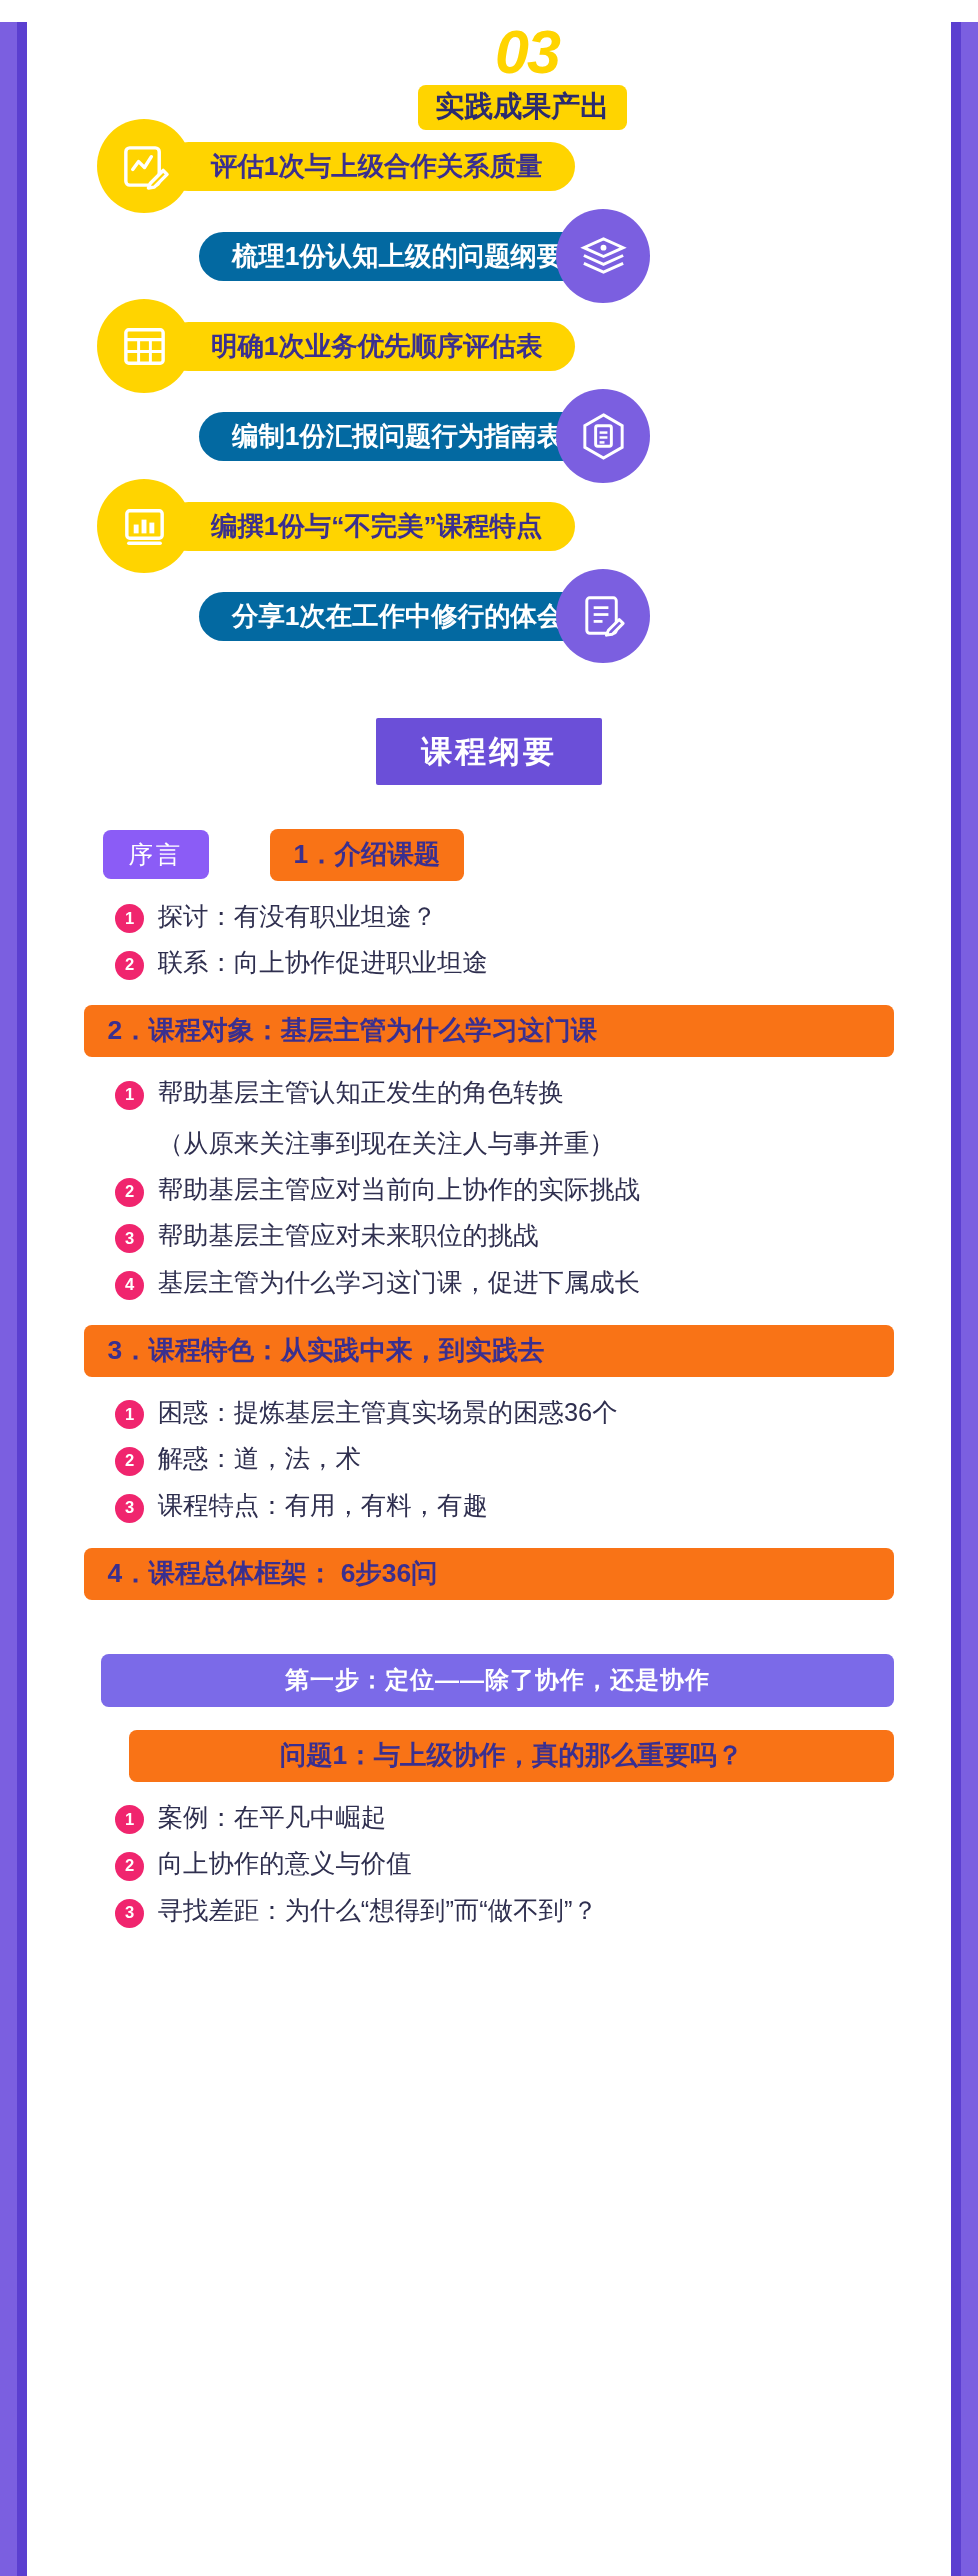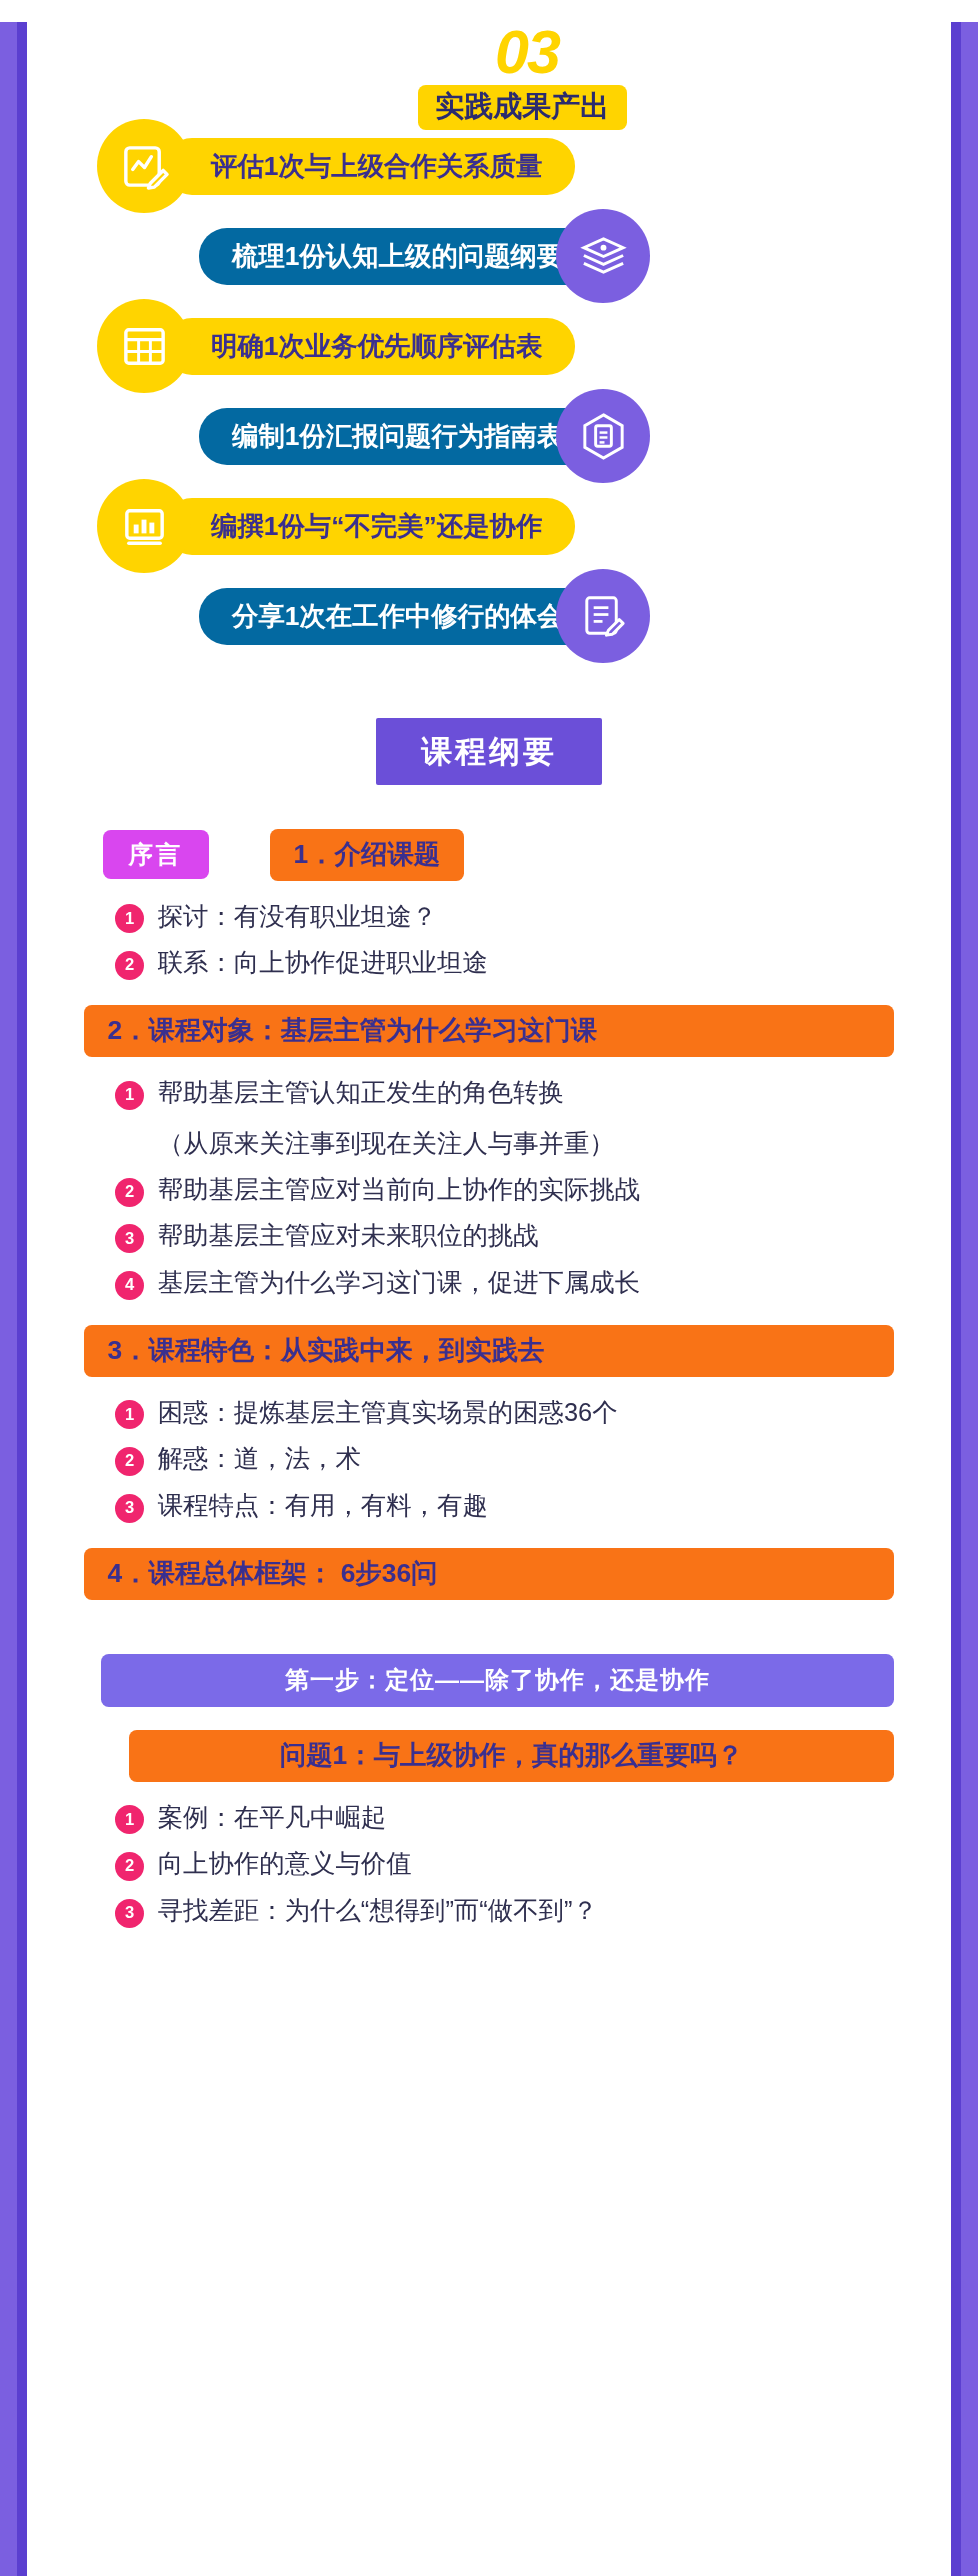--- a/index.html
+++ b/index.html
@@ -95,21 +95,21 @@
     display: flex;
     align-items: center;
     justify-content: center;
     flex: 0 0 auto;
     z-index: 3;
   }
   .badge.yellow { background: #ffd400; }
   .badge.purple { background: #7b5fe0; }
 
   .pill {
-    height: 57px;
+    height: 49px;
     border-radius: 28px;
     display: flex;
     align-items: center;
     font-size: 26.4px;
     font-weight: bold;
     padding: 0 33px;
     z-index: 2;
     white-space: nowrap;
   }
   .pill.yellow-b {
@@ -140,24 +140,24 @@
     font-size: 31px;
     font-weight: bold;
     border-radius: 2px;
     padding: 12.7px 45px;
     letter-spacing: 2.9px;
   }
 
   
   .tag-pink {
     display: inline-block;
-    background: #d946ef;
+    background: #8b5cf6;
     color: #ffffff;
     font-size: 24.5px;
-    font-weight: bold;
+    font-weight: normal;
     border-radius: 7.8px;
     padding: 7.8px 25.4px;
     margin: 45px 0 0 76px;
     letter-spacing: 2.9px;
   }
 
   
   .bar-yellow {
     background: #f97316;
     color: #3a2f8f;
@@ -301,21 +301,21 @@
       <div class="outcome-row left">
         <div class="badge yellow">
           <svg class="icon-svg" width="51" height="51" viewBox="0 0 52 52" aria-hidden="true">
             <rect x="8" y="10" width="36" height="28" rx="3" fill="none" stroke="#ffffff" stroke-width="3.5"></rect>
             <rect x="15" y="24" width="5" height="9" fill="#ffffff"></rect>
             <rect x="23" y="19" width="5" height="14" fill="#ffffff"></rect>
             <rect x="31" y="22" width="5" height="11" fill="#ffffff"></rect>
             <line x1="10" y1="43" x2="42" y2="43" stroke="#ffffff" stroke-width="3.5" stroke-linecap="round"></line>
           </svg>
         </div>
-        <div class="pill yellow-b">编撰1份与“不完美”还是协作</div>
+        <div class="pill yellow-b">编撰1份与“不完美”课程特点</div>
       </div>
 
       <div class="outcome-row right">
         <div class="pill purple-b">分享1次在工作中修行的体会</div>
         <div class="badge purple">
           <svg class="icon-svg" width="55" height="55" viewBox="0 0 56 56" aria-hidden="true">
             <rect x="11" y="9" width="30" height="36" rx="3" fill="none" stroke="#ffffff" stroke-width="3"></rect>
             <line x1="18" y1="19" x2="33" y2="19" stroke="#ffffff" stroke-width="2.8"></line>
             <line x1="18" y1="26" x2="33" y2="26" stroke="#ffffff" stroke-width="2.8"></line>
             <line x1="18" y1="33" x2="27" y2="33" stroke="#ffffff" stroke-width="2.8"></line>

